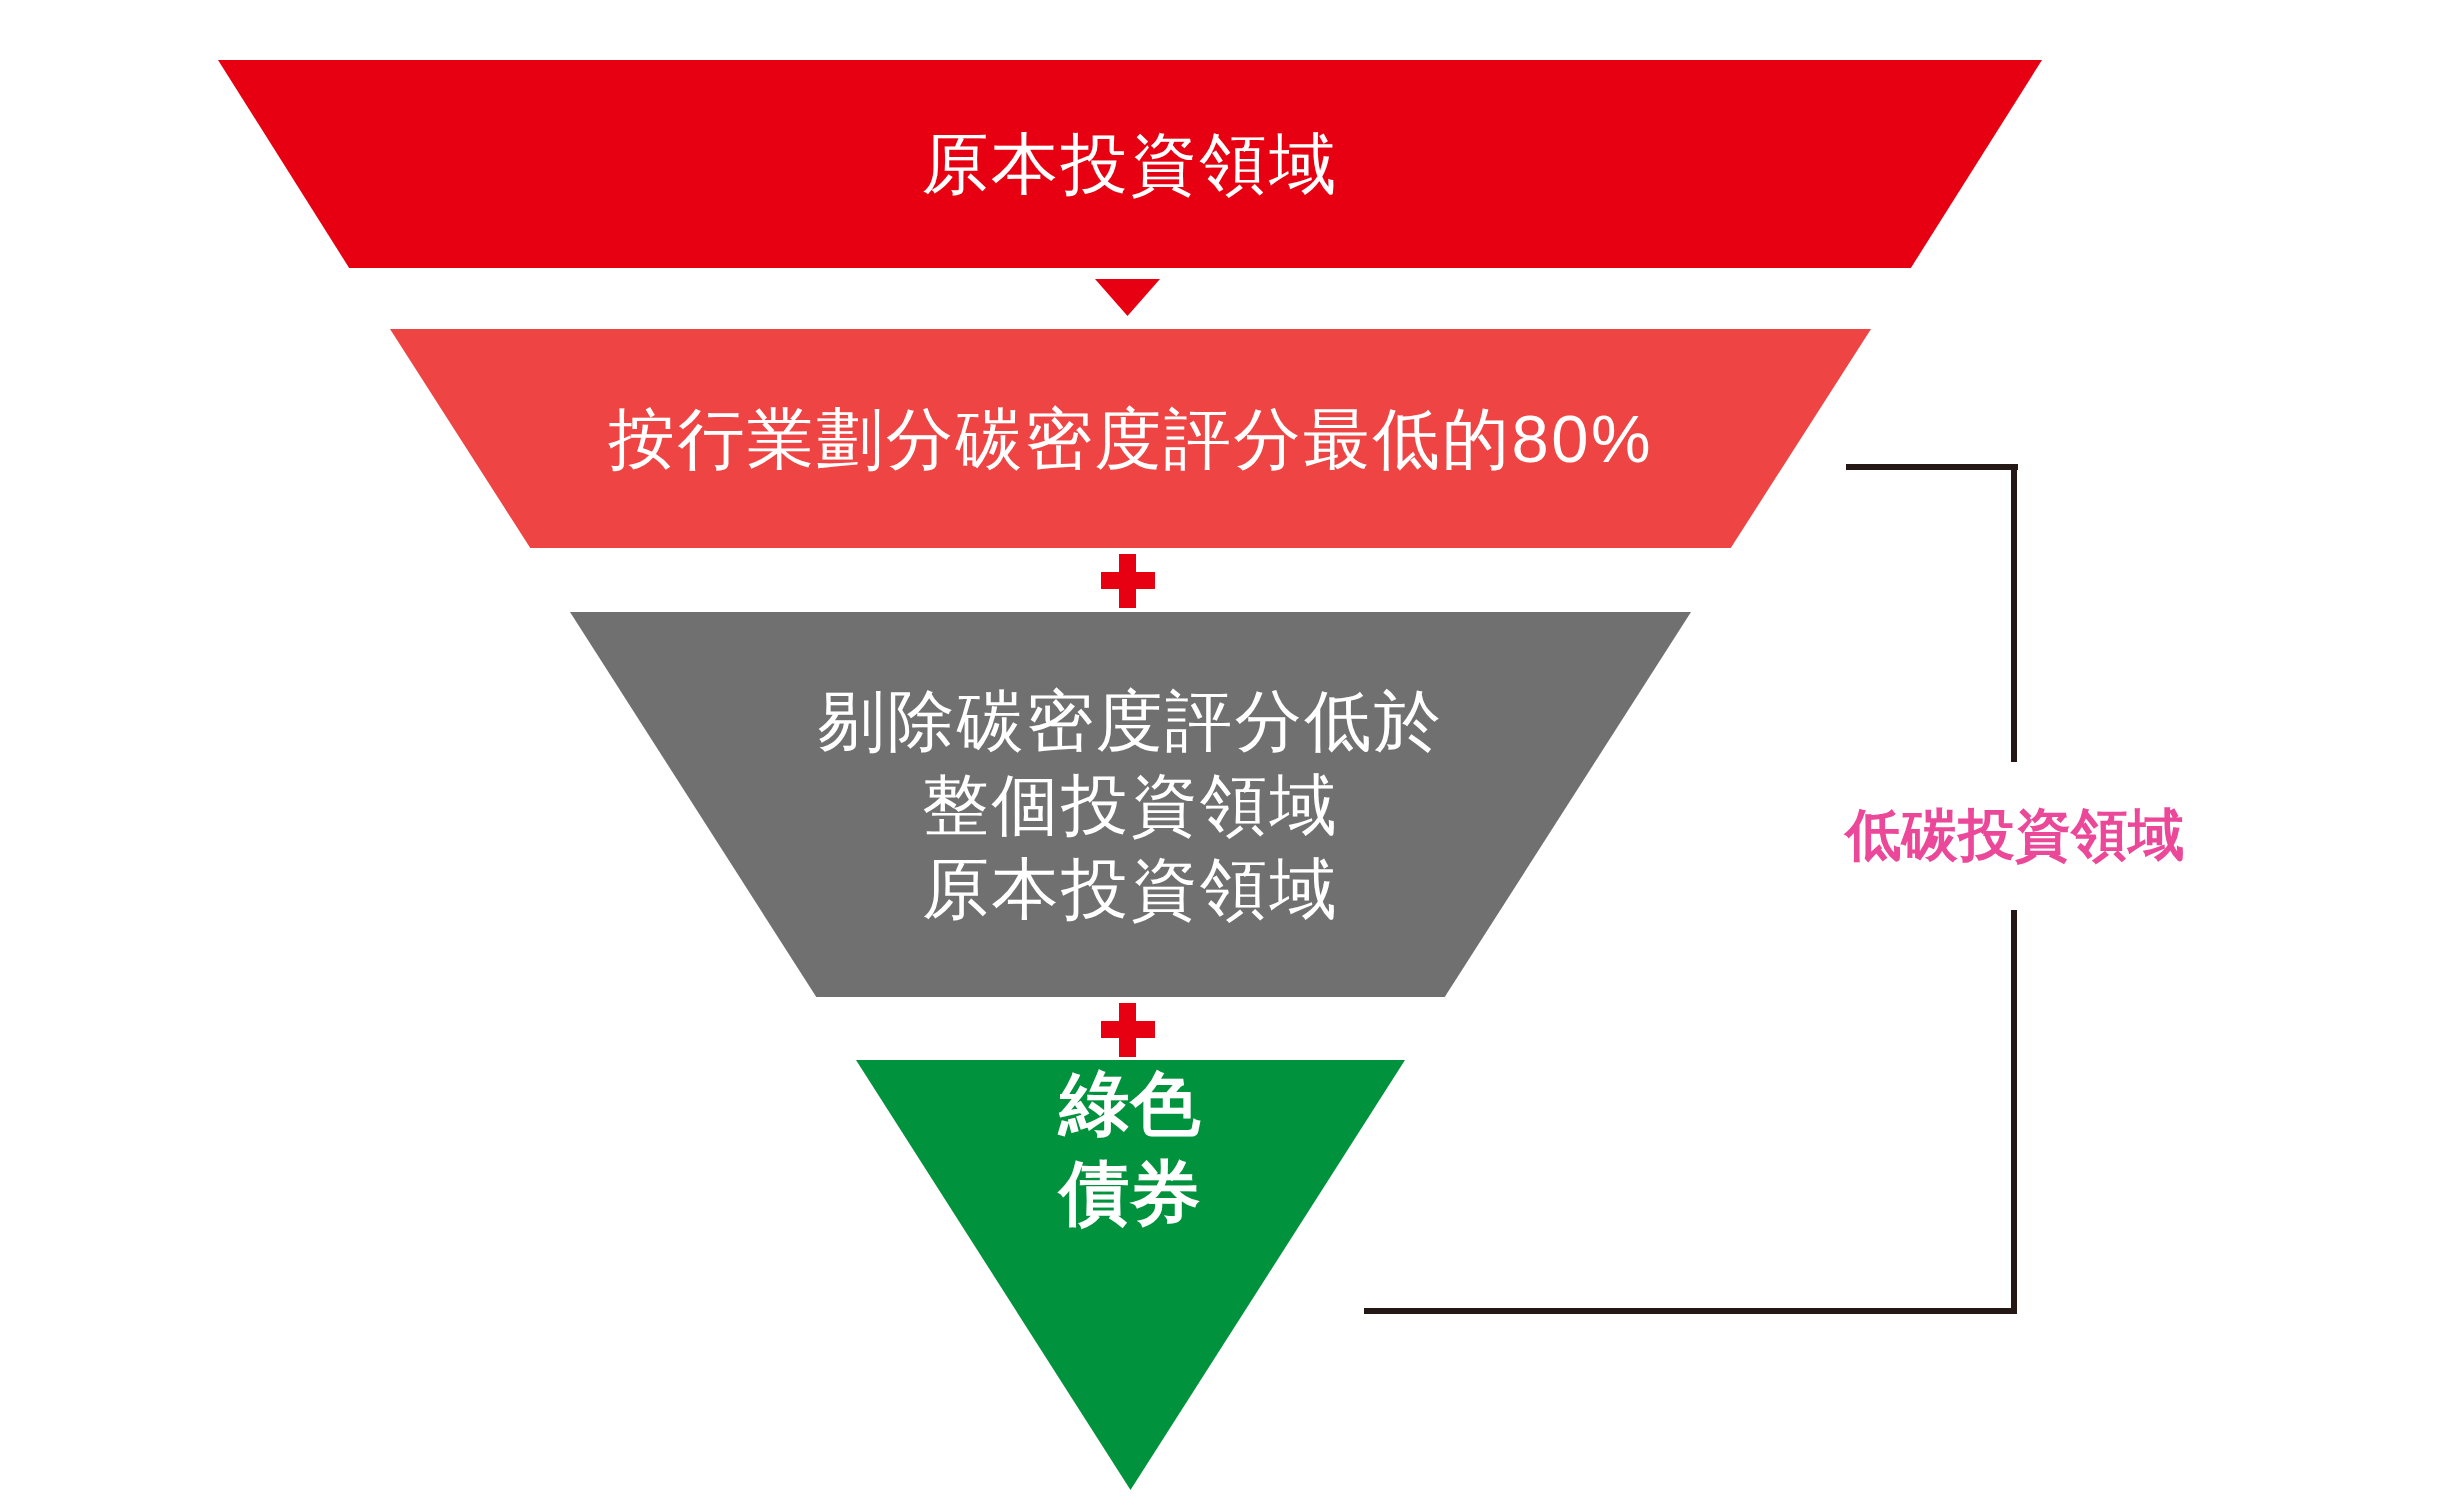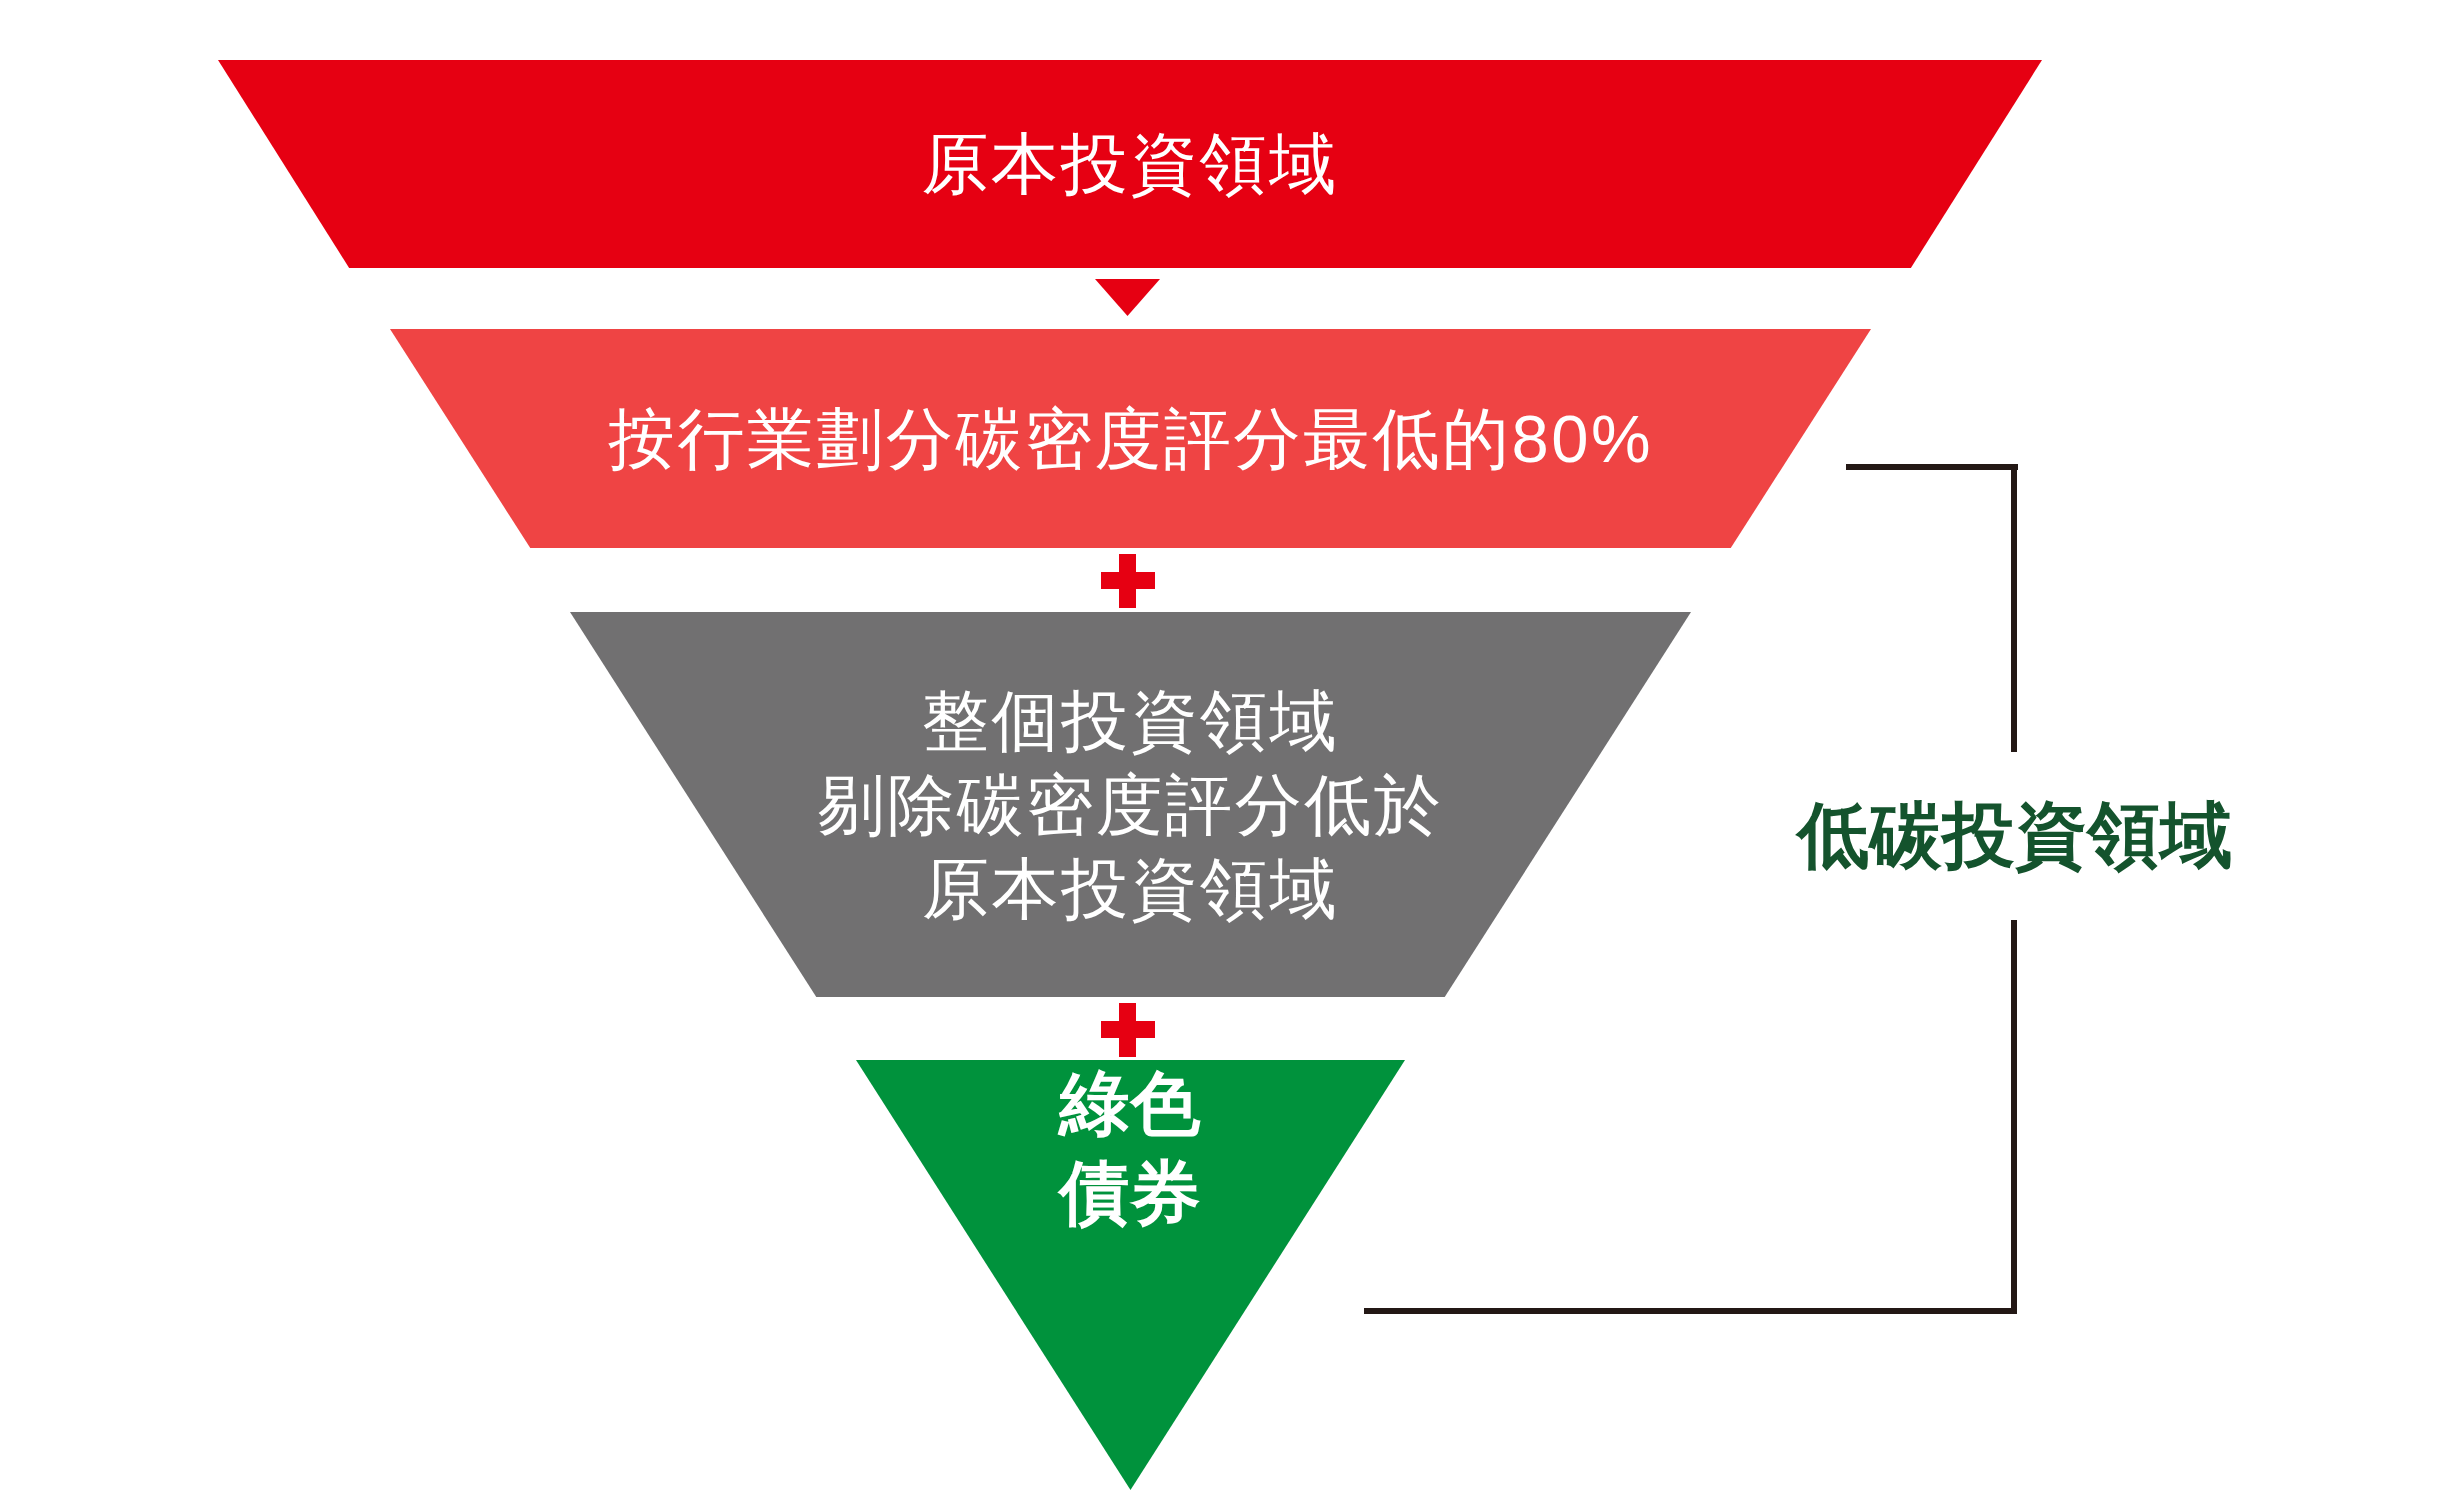--- a/index.html
+++ b/index.html
@@ -74,23 +74,23 @@
   .bracket-arm-top    { left: 1846px; top: 444px;  width: 172px;  height: 6.1px; }
   .bracket-vertical   { left: 2011px; top: 444px;  width: 6.1px;   height: 850px; }
   .bracket-arm-bottom { left: 1364px; top: 1288px; width: 653px; height: 6.1px; }
 
   .bracket-label {
     position: absolute;
     left: 2015px; top: 816px;
     transform: translate(-50%, -50%);
     background: #ffffff;
     padding: 36px 0;
-    font-size: 72px;
+    font-size: 56px;
     font-weight: bold;
-    color: #14532d;
+    color: #ec4899;
     white-space: nowrap;
     letter-spacing: 0.6px;
   }
 </style>
 </head>
 <body>
 
 <div class="canvas">
 
   <div class="stage stage1">
@@ -107,22 +107,22 @@
     </div>
   </div>
 
   <div class="plus plus-1">
     <div class="bar-h"></div>
     <div class="bar-v"></div>
   </div>
 
   <div class="stage stage3">
     <div class="stage-label">
+      <div class="line">剔除碳密度評分低於</div>
       <div class="line">整個投資領域</div>
-      <div class="line">剔除碳密度評分低於</div>
       <div class="line">原本投資領域</div>
     </div>
   </div>
 
   <div class="plus plus-2">
     <div class="bar-h"></div>
     <div class="bar-v"></div>
   </div>
 
   <div class="stage stage4">

